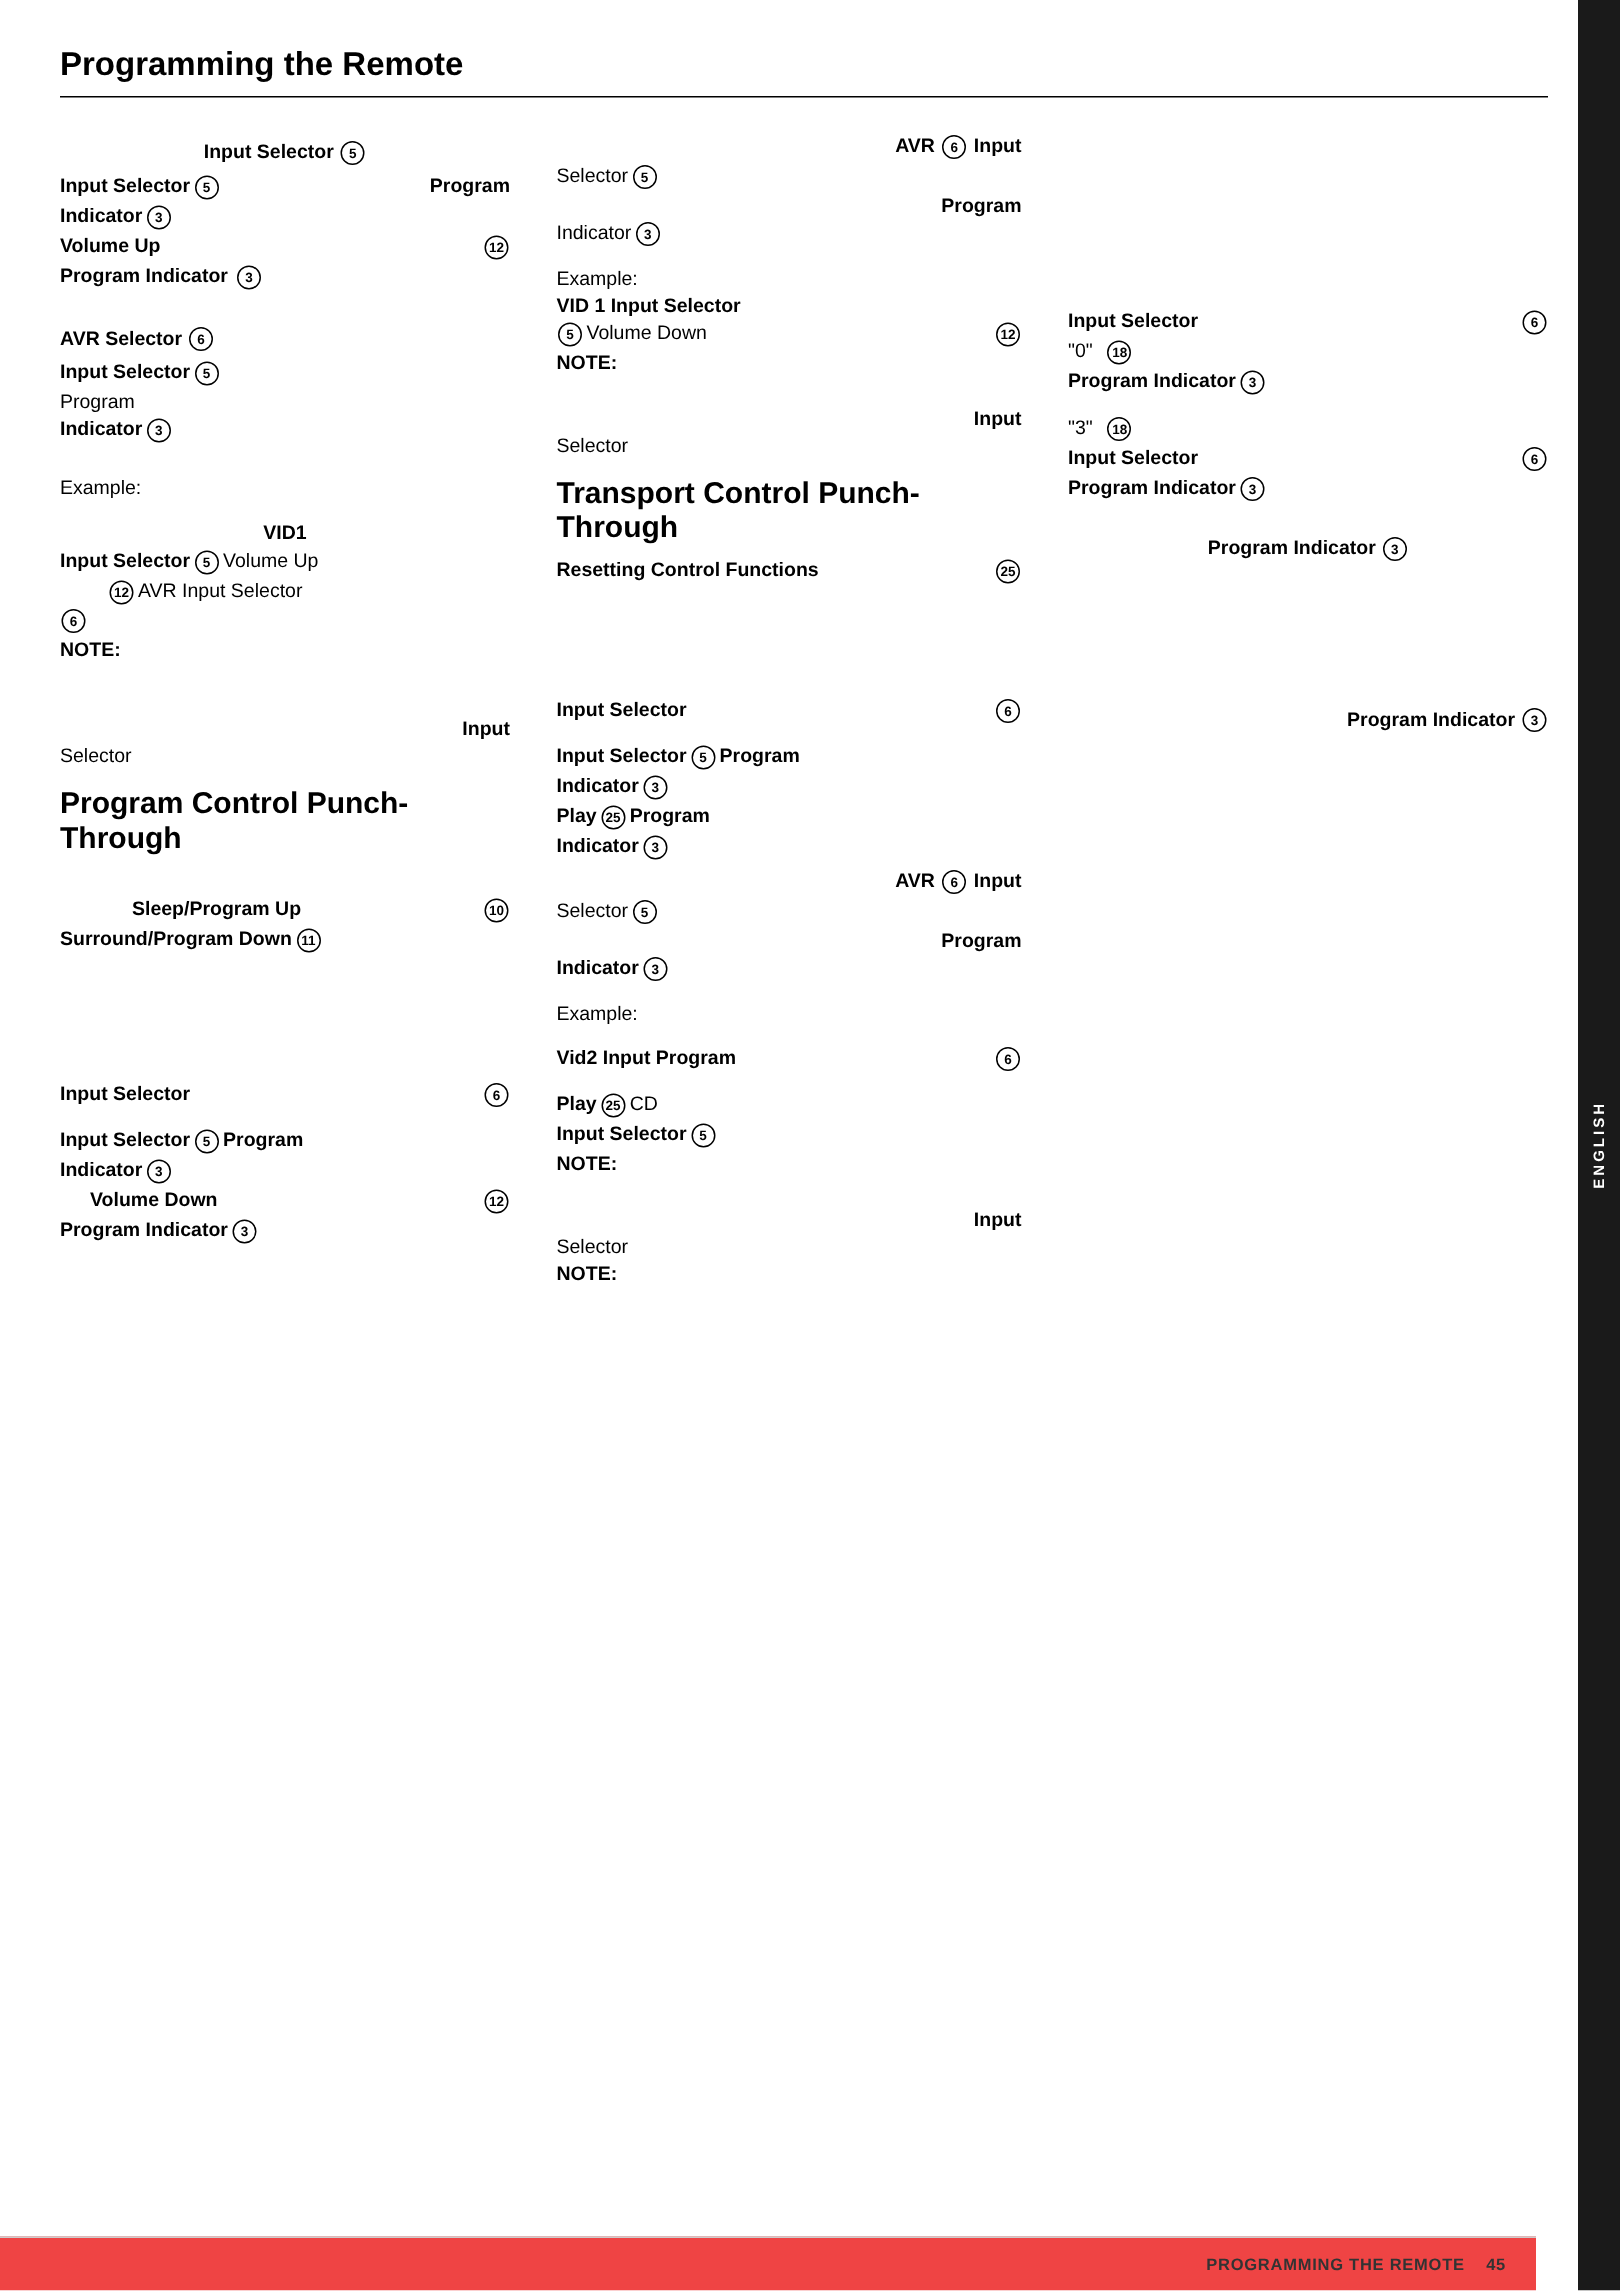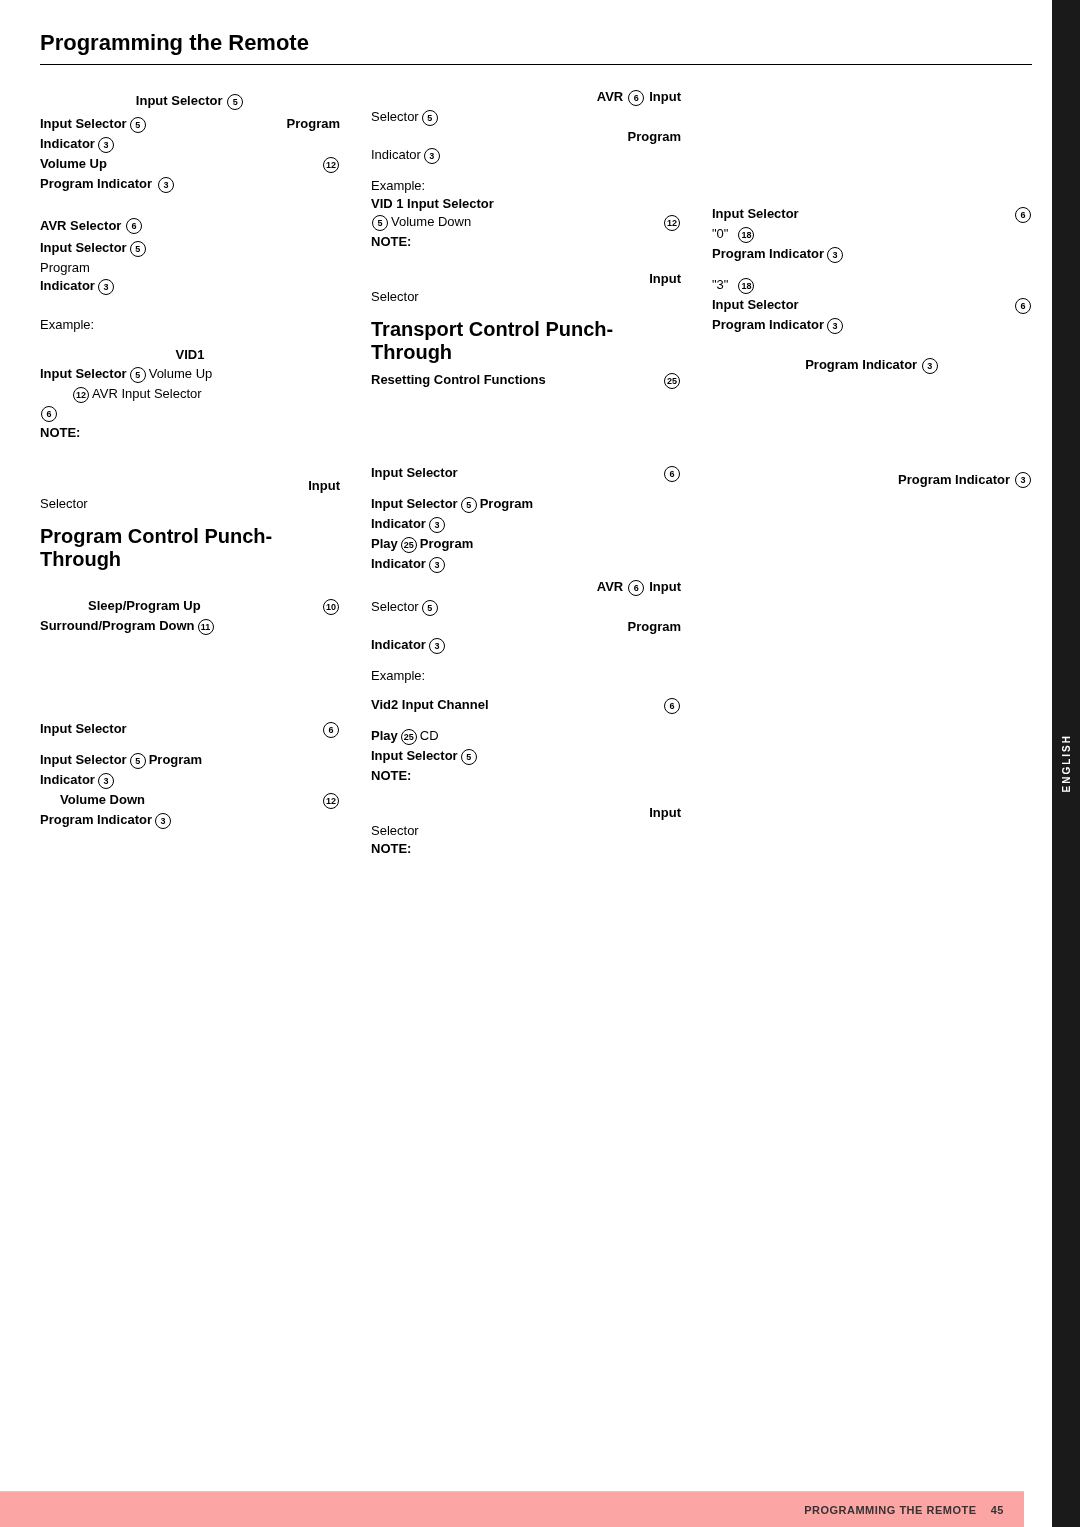--- a/index.html
+++ b/index.html
@@ -85,21 +85,21 @@
       margin: 0 1px;
       vertical-align: middle;
     }
 
     .footer-bar {
       position: absolute;
       bottom: 0;
       left: 0;
       right: 28px;
       height: 36px;
-      background: #fca5a5;
+      background: #ef4444;
       display: flex;
       align-items: center;
       justify-content: flex-end;
       padding-right: 20px;
       border-top: 1px solid #ccc;
     }
 
     .footer-text {
       font-size: 11px;
       font-weight: bold;
@@ -358,21 +358,21 @@
 
         <div class="spacer"></div>
 
         <div class="row-flex">
           <span>Example:</span>
         </div>
 
         <div class="spacer"></div>
 
         <div class="row-flex">
-          <span style="font-weight:bold;">Vid2 Input Channel</span>
+          <span style="font-weight:bold;">Vid2 Input Program</span>
           <span style="flex:1;"></span>
           <span class="circle-num">6</span>
         </div>
 
         <div class="spacer"></div>
 
         <div class="row-flex">
           <span style="font-weight:bold;">Play </span>
           <span class="circle-num">25</span>
           <span> CD</span>

